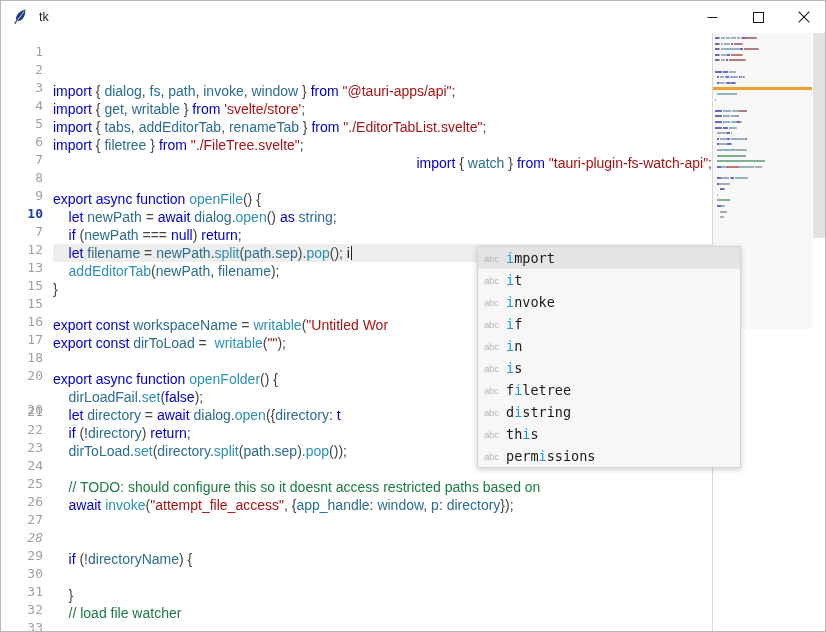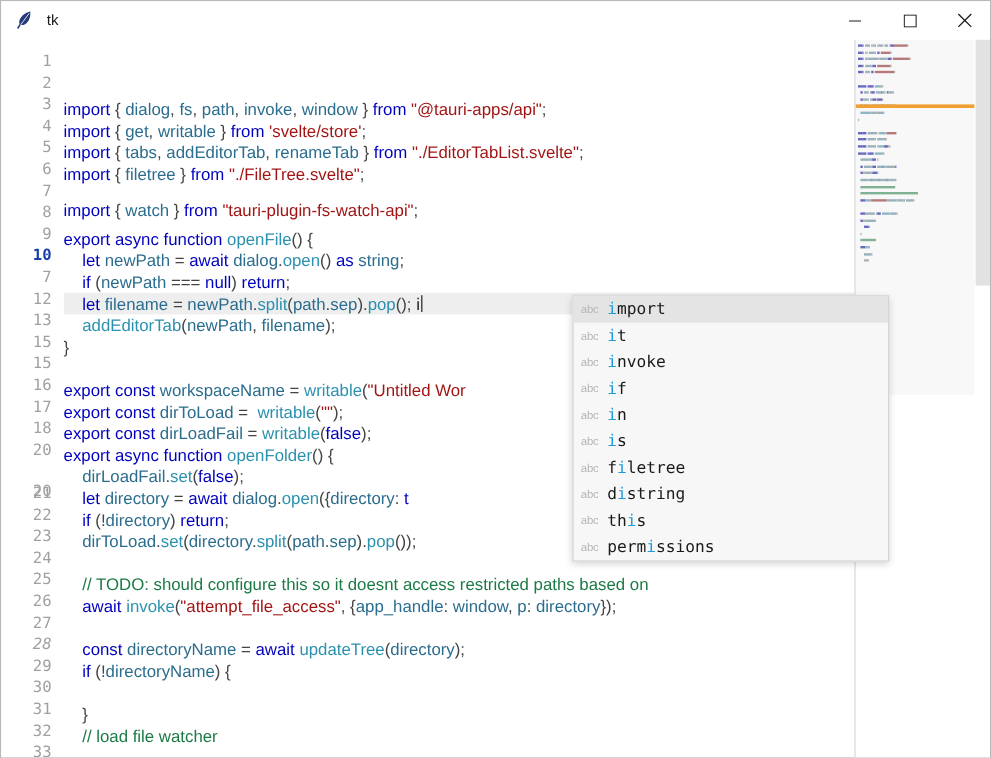--- a/index.html
+++ b/index.html
@@ -279,41 +279,39 @@
         <div class="lnum" style="top: 532px;">30</div>
         <div class="lnum" style="top: 550px;">31</div>
         <div class="lnum" style="top: 568px;">32</div>
         <div class="lnum" style="top: 586px;">33</div>
       </div>
     <div class="code-area" id="codeArea">
         <div class="line" style="top: 10px;"><span class="tk-kw">import </span><span class="tk-punc">{ </span><span class="tk-var">dialog</span><span class="tk-punc">, </span><span class="tk-var">fs</span><span class="tk-punc">, </span><span class="tk-var">path</span><span class="tk-punc">, </span><span class="tk-var">invoke</span><span class="tk-punc">, </span><span class="tk-var">window</span><span class="tk-punc"> } </span><span class="tk-kw">from </span><span class="tk-str">"@tauri-apps/api"</span><span class="tk-punc">;</span></div>
         <div class="line" style="top: 28px;"><span class="tk-kw">import </span><span class="tk-punc">{ </span><span class="tk-var">get</span><span class="tk-punc">, </span><span class="tk-var">writable</span><span class="tk-punc"> } </span><span class="tk-kw">from </span><span class="tk-str">'svelte/store'</span><span class="tk-punc">;</span></div>
         <div class="line" style="top: 46px;"><span class="tk-kw">import </span><span class="tk-punc">{ </span><span class="tk-var">tabs</span><span class="tk-punc">, </span><span class="tk-var">addEditorTab</span><span class="tk-punc">, </span><span class="tk-var">renameTab</span><span class="tk-punc"> } </span><span class="tk-kw">from </span><span class="tk-str">"./EditorTabList.svelte"</span><span class="tk-punc">;</span></div>
         <div class="line" style="top: 64px;"><span class="tk-kw">import </span><span class="tk-punc">{ </span><span class="tk-var">filetree</span><span class="tk-punc"> } </span><span class="tk-kw">from </span><span class="tk-str">"./FileTree.svelte"</span><span class="tk-punc">;</span></div>
-        <div class="line" style="top: 94px;"><span class="tk-kw">import </span><span class="tk-punc">{ </span><span class="tk-var">watch</span><span class="tk-punc"> } </span><span class="tk-kw">from </span><span class="tk-str">"tauri-plugin-fs-watch-api"</span><span class="tk-punc">;</span></div>
+        <div class="line" style="top: 82px; text-align: right;"><span class="tk-kw">import </span><span class="tk-punc">{ </span><span class="tk-var">watch</span><span class="tk-punc"> } </span><span class="tk-kw">from </span><span class="tk-str">"tauri-plugin-fs-watch-api"</span><span class="tk-punc">;</span></div>
         <div class="line" style="top: 100px;"></div>
         <div class="line" style="top: 118px;"><span class="tk-kw">export </span><span class="tk-kw">async </span><span class="tk-kw">function </span><span class="tk-fn">openFile</span><span class="tk-punc">() {</span></div>
         <div class="line" style="top: 136px;"><span class="tk-punc">    </span><span class="tk-kw">let </span><span class="tk-var">newPath </span><span class="tk-punc">= </span><span class="tk-kw">await </span><span class="tk-var">dialog</span><span class="tk-punc">.</span><span class="tk-fn">open</span><span class="tk-punc">() </span><span class="tk-kw">as </span><span class="tk-var">string</span><span class="tk-punc">;</span></div>
         <div class="line" style="top: 154px;"><span class="tk-punc">    </span><span class="tk-ctrl">if </span><span class="tk-punc">(</span><span class="tk-var">newPath </span><span class="tk-punc">=== </span><span class="tk-kw">null</span><span class="tk-punc">) </span><span class="tk-ctrl">return</span><span class="tk-punc">;</span></div>
         <div class="line current" style="top: 172px;"><span class="tk-punc">    </span><span class="tk-kw">let </span><span class="tk-var">filename </span><span class="tk-punc">= </span><span class="tk-var">newPath</span><span class="tk-punc">.</span><span class="tk-fn">split</span><span class="tk-punc">(</span><span class="tk-var">path</span><span class="tk-punc">.</span><span class="tk-var">sep</span><span class="tk-punc">).</span><span class="tk-fn">pop</span><span class="tk-punc">(); </span><span class="tk-id">i</span><span class="caret"></span></div>
         <div class="line" style="top: 190px;"><span class="tk-punc">    </span><span class="tk-fn">addEditorTab</span><span class="tk-punc">(</span><span class="tk-var">newPath</span><span class="tk-punc">, </span><span class="tk-var">filename</span><span class="tk-punc">);</span></div>
         <div class="line" style="top: 208px;"><span class="tk-punc">}</span></div>
         <div class="line" style="top: 226px;"></div>
         <div class="line" style="top: 244px;"><span class="tk-kw">export </span><span class="tk-kw">const </span><span class="tk-var">workspaceName </span><span class="tk-punc">= </span><span class="tk-fn">writable</span><span class="tk-punc">(</span><span class="tk-str">"Untitled Wor</span></div>
         <div class="line" style="top: 262px;"><span class="tk-kw">export </span><span class="tk-kw">const </span><span class="tk-var">dirToLoad </span><span class="tk-punc">=  </span><span class="tk-fn">writable</span><span class="tk-punc">(</span><span class="tk-str">""</span><span class="tk-punc">);</span></div>
-        <div class="line" style="top: 280px;"><span class="tk-kw">export </span><span class="tk-kw">const </span><span class="tk-var">dirLoadFail </span><span class="tk-punc">= </span><span class="tk-fn">writable</span><span class="tk-punc">(</span><span class="tk-kw">false</span><span class="tk-punc">);</span></div>
         <div class="line" style="top: 298px;"><span class="tk-kw">export </span><span class="tk-kw">async </span><span class="tk-kw">function </span><span class="tk-fn">openFolder</span><span class="tk-punc">() {</span></div>
         <div class="line" style="top: 316px;"><span class="tk-punc">    </span><span class="tk-var">dirLoadFail</span><span class="tk-punc">.</span><span class="tk-fn">set</span><span class="tk-punc">(</span><span class="tk-kw">false</span><span class="tk-punc">);</span></div>
         <div class="line" style="top: 334px;"><span class="tk-punc">    </span><span class="tk-kw">let </span><span class="tk-var">directory </span><span class="tk-punc">= </span><span class="tk-kw">await </span><span class="tk-var">dialog</span><span class="tk-punc">.</span><span class="tk-fn">open</span><span class="tk-punc">({</span><span class="tk-var">directory</span><span class="tk-punc">: </span><span class="tk-kw">t</span></div>
         <div class="line" style="top: 352px;"><span class="tk-punc">    </span><span class="tk-ctrl">if </span><span class="tk-punc">(!</span><span class="tk-var">directory</span><span class="tk-punc">) </span><span class="tk-ctrl">return</span><span class="tk-punc">;</span></div>
         <div class="line" style="top: 370px;"><span class="tk-punc">    </span><span class="tk-var">dirToLoad</span><span class="tk-punc">.</span><span class="tk-fn">set</span><span class="tk-punc">(</span><span class="tk-var">directory</span><span class="tk-punc">.</span><span class="tk-fn">split</span><span class="tk-punc">(</span><span class="tk-var">path</span><span class="tk-punc">.</span><span class="tk-var">sep</span><span class="tk-punc">).</span><span class="tk-fn">pop</span><span class="tk-punc">());</span></div>
         <div class="line" style="top: 406px;"><span class="tk-com">    // TODO: should configure this so it doesnt access restricted paths based on</span></div>
         <div class="line" style="top: 424px;"><span class="tk-punc">    </span><span class="tk-kw">await </span><span class="tk-fn">invoke</span><span class="tk-punc">(</span><span class="tk-str">"attempt_file_access"</span><span class="tk-punc">, {</span><span class="tk-var">app_handle</span><span class="tk-punc">: </span><span class="tk-var">window</span><span class="tk-punc">, </span><span class="tk-var">p</span><span class="tk-punc">: </span><span class="tk-var">directory</span><span class="tk-punc">});</span></div>
         <div class="line" style="top: 442px;"></div>
-        <div class="line" style="top: 460px;"><span class="tk-punc">    </span><span class="tk-kw">const </span><span class="tk-var">directoryName </span><span class="tk-punc">= </span><span class="tk-kw">await </span><span class="tk-fn">updateTree</span><span class="tk-punc">(</span><span class="tk-var">directory</span><span class="tk-punc">);</span></div>
         <div class="line" style="top: 478px;"><span class="tk-punc">    </span><span class="tk-ctrl">if </span><span class="tk-punc">(!</span><span class="tk-var">directoryName</span><span class="tk-punc">) {</span></div>
         <div class="line" style="top: 514px;"><span class="tk-punc">    }</span></div>
         <div class="line" style="top: 532px;"><span class="tk-com">    // load file watcher</span></div>
         <div class="line" style="top: 568px;"><span class="tk-punc">        </span><span class="tk-var">directory</span><span class="tk-punc">,</span></div>
         <div class="line" style="top: 586px;"><span class="tk-punc">        () =&gt; {</span></div>
       </div>
 
     <div class="ac-popup" id="acPopup">
         <div class="ac-item selected"><span class="ac-icon">abc</span><span class="ac-label"><span class="ac-m">i</span><span>mport</span></span></div>
         <div class="ac-item"><span class="ac-icon">abc</span><span class="ac-label"><span class="ac-m">i</span><span>t</span></span></div>

